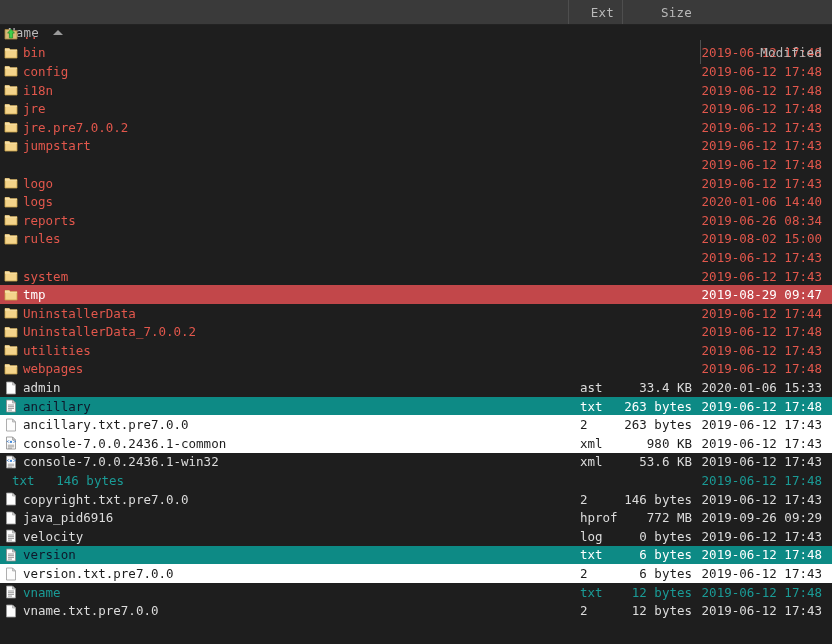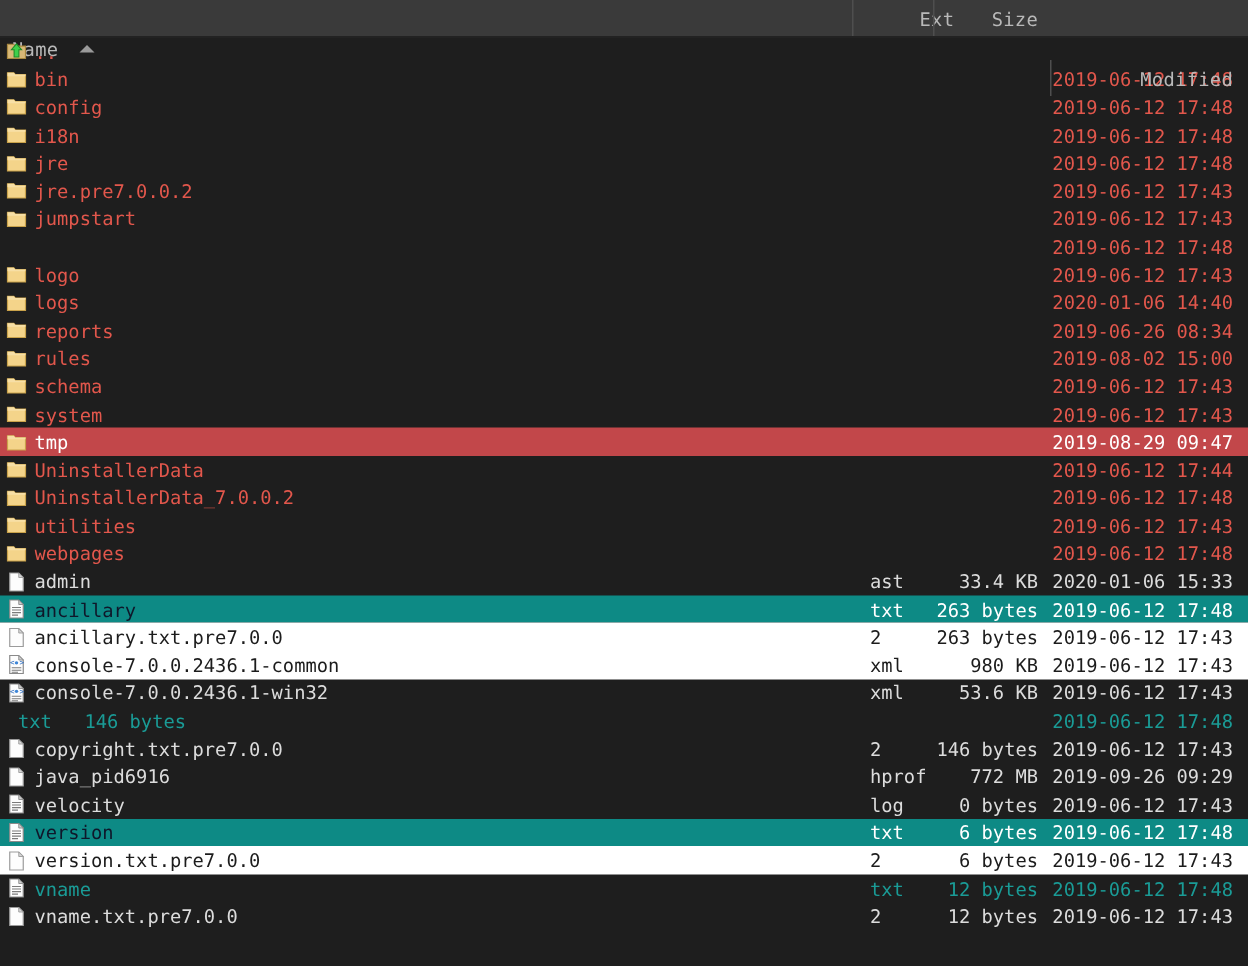--- a/index.html
+++ b/index.html
@@ -43,21 +43,21 @@
     align-items: center;
     height: 100%;
     box-sizing: border-box;
     position: relative;
     padding: 0 8px;
     color: #b9b9b9;
     letter-spacing: 0.2px;
   }
   .hcell + .hcell { border-left: 1px solid #4e4e4e; }
   .h-name { width: 568px; margin-top: 20px; }
-  .h-ext  { width: 54px;  justify-content: flex-start; padding-left: 44px; }
+  .h-ext  { width: 54px;  justify-content: flex-end; padding-left: 44px; }
   .h-size { width: 78px;  justify-content: flex-end; }
   .h-mod  { flex: 1;      justify-content: flex-end; padding-right: 10px; margin-top: 40px; }
 
   .sort-arrow {
     width: 0; height: 0;
     margin-left: 14px;
     border-left: 5px solid transparent;
     border-right: 5px solid transparent;
     border-bottom: 5px solid #9a9a9a;
   }
@@ -287,29 +287,20 @@
               <path d="M1 2.5h4.2l1 1.2H13v1.1H1z" fill="#f7dfa6"></path>
             </svg>
           </span>
           <span class="nm">rules</span>
         </div>
         <div class="c-ext"></div>
         <div class="c-size"></div>
         <div class="c-mod">2019-08-02  15:00</div>
       </div>
       <div class="row dir ">
-        <div class="c-name">
-          <span class="icon">
-            <svg width="14" height="14" viewBox="0 0 14 14">
-              <path d="M1 2.5h4.2l1 1.2H13V12H1z" fill="#f4d48a" stroke="#c9a24a" stroke-width="0.8"></path>
-              <path d="M1 2.5h4.2l1 1.2H13v1.1H1z" fill="#f7dfa6"></path>
-            </svg>
-          </span>
-          <span class="nm">schema</span>
-        </div>
         <div class="c-ext"></div>
         <div class="c-size"></div>
         <div class="c-mod">2019-06-12  17:43</div>
       </div>
       <div class="row dir ">
         <div class="c-name">
           <span class="icon">
             <svg width="14" height="14" viewBox="0 0 14 14">
               <path d="M1 2.5h4.2l1 1.2H13V12H1z" fill="#f4d48a" stroke="#c9a24a" stroke-width="0.8"></path>
               <path d="M1 2.5h4.2l1 1.2H13v1.1H1z" fill="#f7dfa6"></path>

